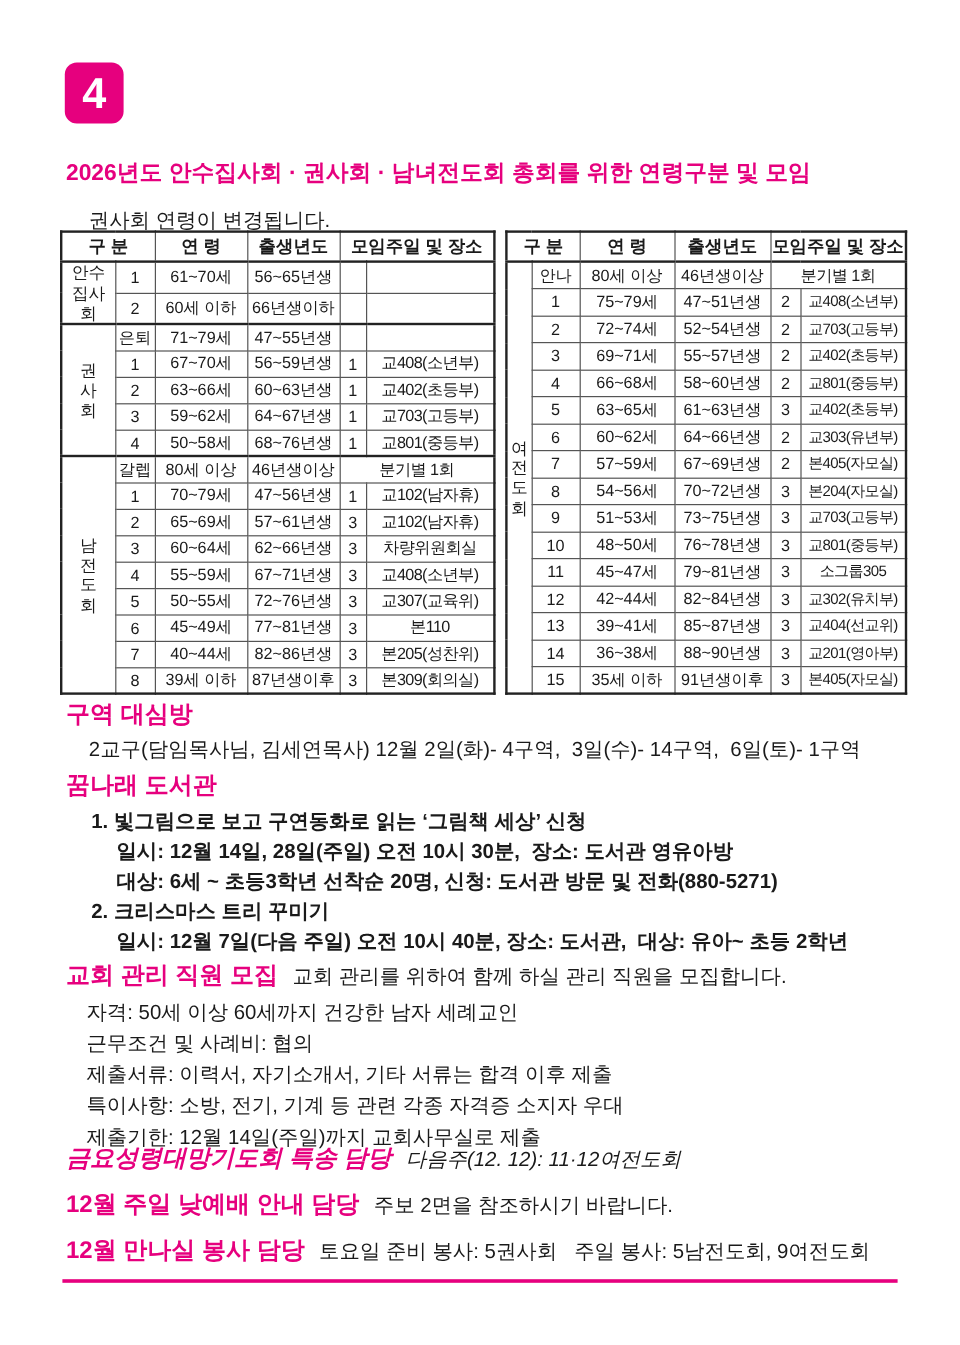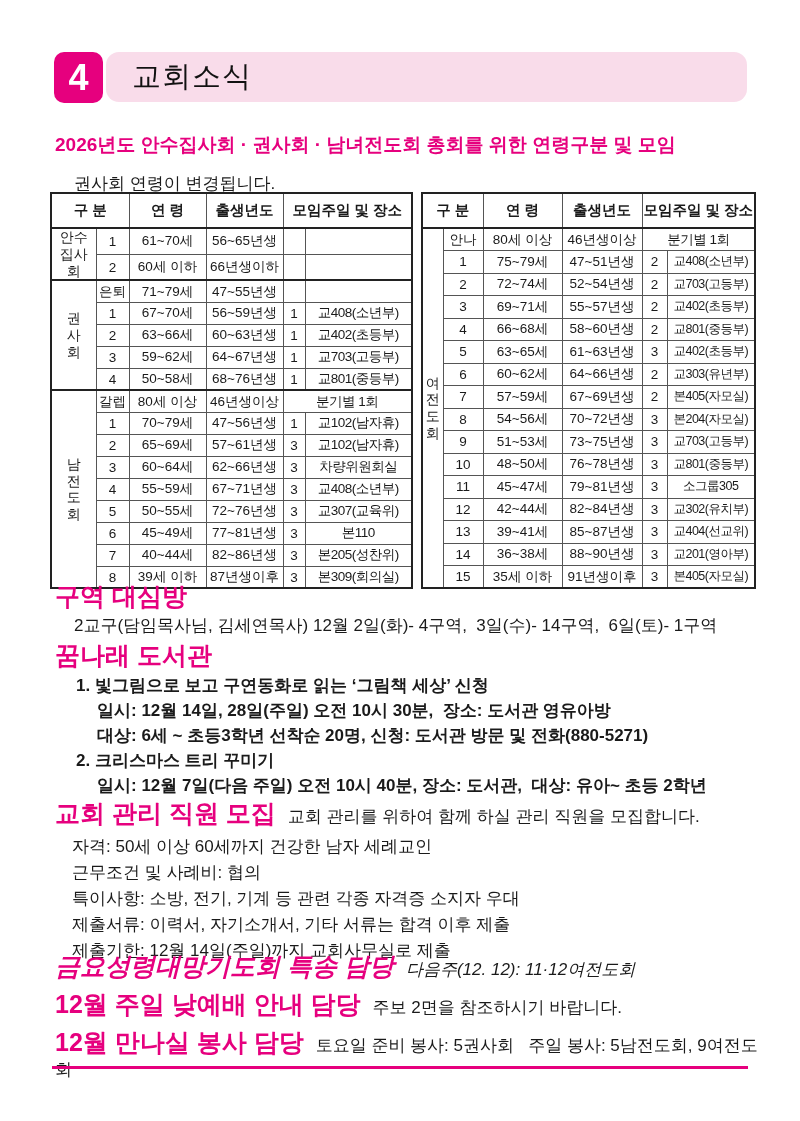--- a/index.html
+++ b/index.html
@@ -33,30 +33,30 @@
   .intro-title { color: #e6007e; font-weight: bold; font-size: 19px; line-height: 24px; }
   .intro-sub { font-size: 17px; line-height: 22px; margin-top: 16px; padding-left: 19px; white-space: pre-wrap; }
 
   
   .tables { position: absolute; left: 50px; top: 192px; display: flex; gap: 8px; }
   table { border-collapse: collapse; table-layout: fixed; border: 2px solid #222; background: #fff; }
   th, td {
     border: 1px solid #555; text-align: center; vertical-align: middle;
     font-size: 13.5px; padding: 0 1px; overflow: hidden; white-space: nowrap;
   }
-  th { height: 35px; font-weight: bold; font-size: 14.5px; border-bottom: 2px solid #222; }
+  th { height: 25px; font-weight: bold; font-size: 14.5px; border-bottom: 2px solid #222; }
   tbody tr { height: 22px; }
   tr.grp-start td { border-top: 2px solid #222; }
   td.c-group { white-space: pre-line; line-height: 1.2; font-size: 14px; font-weight: normal; }
   td.c-place, td.c-merged { letter-spacing: -0.5px; }
   .tbl-right td.c-place { font-size: 12.5px; }
 
   
   .sec { position: absolute; left: 55px; width: 710px; }
-  .sec-title { color: #e6007e; font-weight: bold; font-size: 25px; line-height: 24px; display: inline; }
+  .sec-title { color: #e6007e; font-weight: bold; font-size: 20px; line-height: 24px; display: inline; }
   .sec-body  { font-size: 17px; line-height: 24px; white-space: pre-wrap; }
   .sec-body-block { font-size: 17px; line-height: 24px; margin-top: 5px; padding-left: 19px; white-space: pre-wrap; }
   .inline-lead { font-size: 17px; margin-left: 12px; white-space: pre-wrap; }
   .lines { margin-top: 6px; padding-left: 17px; }
   .lines .line { font-size: 17px; line-height: 26px; white-space: pre-wrap; }
   .list { margin-top: 5px; font-weight: bold; }
   .list .line { font-size: 17px; line-height: 25px; white-space: pre-wrap; }
   .list .lvl1 { padding-left: 21px; }
   .list .lvl2 { padding-left: 42px; }
 
@@ -72,23 +72,20 @@
     background: #e6007e;
   }
 </style>
 </head>
 <body>
 
 <div class="page">
 
   <div class="header-badge">
     <span>4</span>
-  </div>
-  <div class="header-banner">
-    <span class="header-title">교회소식</span>
   </div>
 
   <div class="intro">
     <div class="intro-title">2026년도 안수집사회 · 권사회 · 남녀전도회 총회를 위한 연령구분 및 모임</div>
     <div class="intro-sub">권사회 연령이 변경됩니다.</div>
   </div>
 
   <div class="tables">
     <table class="tbl-left">
         <colgroup>
@@ -381,22 +378,22 @@
         <div class="line lvl1">2. 크리스마스 트리 꾸미기</div>
         <div class="line lvl2">일시: 12월 7일(다음 주일) 오전 10시 40분, 장소: 도서관,  대상: 유아~ 초등 2학년</div>
       </div>
   </div>
 
   <div class="sec sec-staff">
     <span class="sec-title">교회 관리 직원 모집</span><span class="inline-lead">교회 관리를 위하여 함께 하실 관리 직원을 모집합니다.</span>
     <div class="lines">
         <div class="line">자격: 50세 이상 60세까지 건강한 남자 세례교인</div>
         <div class="line">근무조건 및 사례비: 협의</div>
+        <div class="line">제출서류: 이력서, 자기소개서, 기타 서류는 합격 이후 제출</div>
         <div class="line">특이사항: 소방, 전기, 기계 등 관련 각종 자격증 소지자 우대</div>
-        <div class="line">제출서류: 이력서, 자기소개서, 기타 서류는 합격 이후 제출</div>
         <div class="line">제출기한: 12월 14일(주일)까지 교회사무실로 제출</div>
       </div>
   </div>
 
   <div class="sec sec-friday">
     <span class="sec-title">금요성령대망기도회 특송 담당</span><span class="inline-lead sec-body">다음주(12. 12): 11·12여전도회</span>
   </div>
 
   <div class="sec sec-sunday">
     <span class="sec-title">12월 주일 낮예배 안내 담당</span><span class="inline-lead sec-body">주보 2면을 참조하시기 바랍니다.</span>

